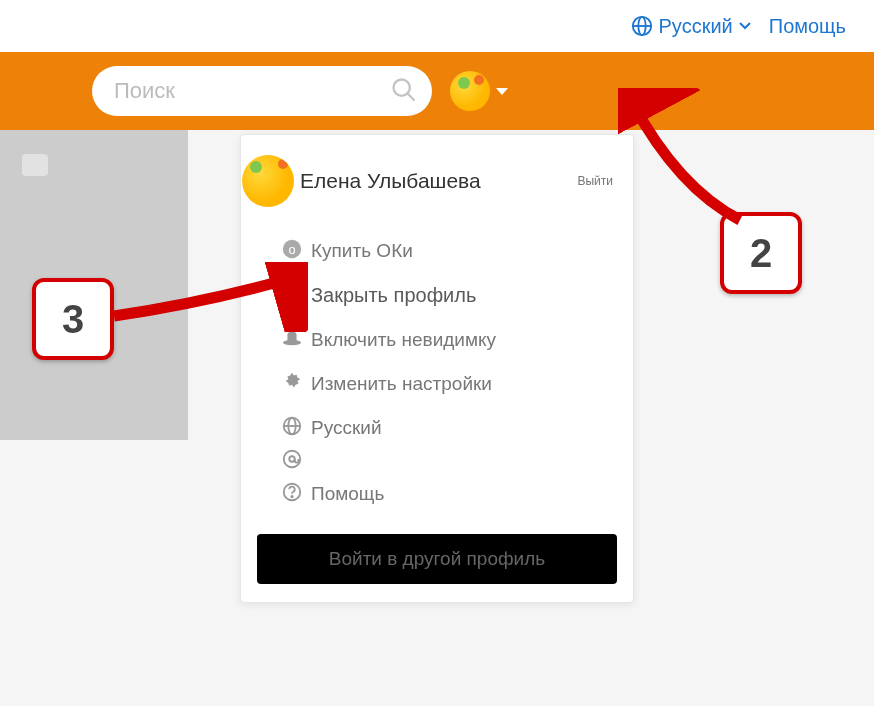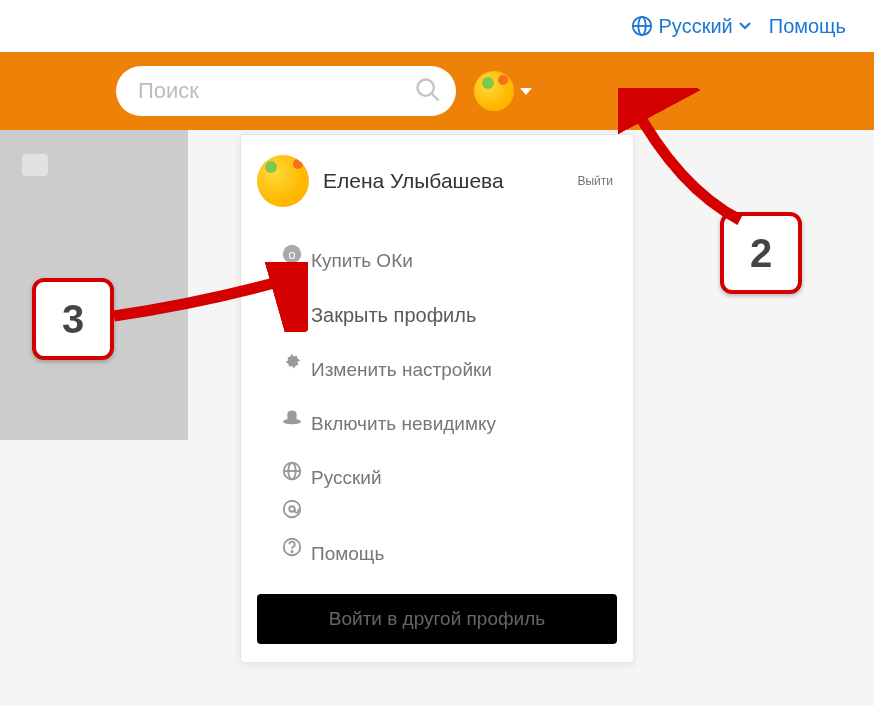--- a/index.html
+++ b/index.html
@@ -2,43 +2,43 @@
 <html><head>
 <meta charset="utf-8">
 <style>
 * { margin: 0; padding: 0; box-sizing: border-box; font-family: Arial, Helvetica, sans-serif; }
 body { width: 874px; height: 706px; background: #f5f5f5; overflow: hidden; position: relative; }
 
 .topbar { height: 52px; background: #fff; display: flex; justify-content: flex-end; align-items: center; padding-right: 28px; gap: 18px; }
 .lang-area { display: flex; align-items: center; gap: 6px; color: #1c76d2; font-size: 20px; cursor: pointer; }
 .help-link { color: #1c76d2; font-size: 20px; cursor: pointer; }
 
-.orange-bar { height: 78px; background: #ee8208; display: flex; align-items: center; padding-left: 116px; gap: 18px; }
+.orange-bar { height: 78px; background: #ee8208; display: flex; align-items: center; padding-left: 92px; gap: 18px; }
 .search-wrap { position: relative; width: 340px; height: 50px; background: #fff; border-radius: 25px; display: flex; align-items: center; padding: 0 50px 0 22px; }
 .search-wrap input { border: none; outline: none; width: 100%; font-size: 22px; background: transparent; }
 .search-wrap input::placeholder { color: #bcbcbc; }
 .search-btn { position: absolute; right: 14px; top: 10px; color: #c4c4c4; cursor: pointer; }
 .avatar { width: 40px; height: 40px; border-radius: 50%; background: radial-gradient(circle at 35% 35%, #ffd93a 0%, #ffb700 60%); position: relative; overflow: hidden; }
 .avatar::before, .avatar::after { content: ''; position: absolute; background: #7ec850; border-radius: 50%; }
 .avatar::before { width: 12px; height: 12px; top: 6px; left: 8px; }
 .avatar::after { width: 10px; height: 10px; top: 4px; right: 6px; background: #f36f21; }
 .avatar-dd { display: flex; align-items: center; gap: 6px; cursor: pointer; }
 .caret-down { width: 0; height: 0; border-left: 6px solid transparent; border-right: 6px solid transparent; border-top: 7px solid #fff; }
 
 .side-ph { position: absolute; top: 130px; left: 0; width: 188px; height: 310px; background: #ccc; }
 .side-ph::before { content:''; position:absolute; top:24px; left:22px; width:26px; height:22px; background:#e2e2e2; border-radius:4px; }
 
 .dropdown { position: absolute; top: 134px; left: 240px; width: 394px; background: #fff; border: 1px solid #e6e6e6; border-radius: 4px; box-shadow: 0 2px 8px rgba(0,0,0,0.08); padding-bottom: 18px; }
-.dd-head { display: flex; align-items: center; padding: 20px 20px 22px 16px; gap: 14px; }
+.dd-head { display: flex; align-items: center; padding: 20px 20px 22px 1px; gap: 6px; }
 .dd-head .avatar { width: 52px; height: 52px; }
 .dd-name { font-size: 21px; color: #333; flex: 1; }
 .dd-exit { font-size: 12px; color: #737373; cursor: pointer; }
 .dd-item { display: flex; align-items: center; gap: 14px; padding: 11px 16px 11px 70px; cursor: pointer; position: relative; }
 .dd-item .ic { position: absolute; left: 40px; top: 50%; transform: translateY(-50%); color: #999; }
-.dd-item span.lbl { font-size: 19px; color: #777; margin-top: 10px; }
+.dd-item span.lbl { font-size: 19px; color: #777; }
 .dd-item.highlight span.lbl { color: #595959; font-size: 20px; }
 .dd-footer { margin: 18px 16px 0; background: #000000; border-radius: 4px; text-align: center; padding: 14px 0; font-size: 19px; color: #666; cursor: pointer; }
 
 .callout { position: absolute; border: 4px solid #d40000; border-radius: 12px; background: #fff; display: flex; align-items: center; justify-content: center; font-size: 40px; font-weight: bold; color: #444; box-shadow: 0 2px 4px rgba(0,0,0,0.25); }
 .callout.c2 { width: 82px; height: 82px; left: 720px; top: 212px; }
 .callout.c3 { width: 82px; height: 82px; left: 32px; top: 278px; }
 
 svg.arrow { position: absolute; pointer-events: none; }
 </style>
 </head>
@@ -93,31 +93,31 @@
   </div>
   <div class="dd-item highlight">
     <span class="ic"><svg width="22" height="22" viewBox="0 0 24 24" fill="none" stroke="#d46a00" stroke-width="2">
           <rect x="6" y="11" width="12" height="9" rx="1"></rect>
           <path d="M8 11 V7 a4 4 0 0 1 8 0"></path>
         </svg></span>
     <span class="lbl">Закрыть профиль</span>
   </div>
   <div class="dd-item">
     <span class="ic"><svg width="22" height="22" viewBox="0 0 24 24" fill="#999">
+          <ellipse cx="12" cy="17" rx="10" ry="3"></ellipse>
+          <path d="M7 16 V9 Q7 5 12 5 Q17 5 17 9 V16 Z"></path>
+        </svg></span>
+    <span class="lbl">Включить невидимку</span>
+  </div>
+  <div class="dd-item">
+    <span class="ic"><svg width="22" height="22" viewBox="0 0 24 24" fill="#999">
           <circle cx="12" cy="12" r="3" fill="#fff"></circle>
           <path d="M12 2l2 3 3-1 1 3 3 2-3 2 1 3-3 1-2 3-2-3-3 1-1-3-3-2 3-2-1-3 3-1z"></path>
         </svg></span>
     <span class="lbl">Изменить настройки</span>
-  </div>
-  <div class="dd-item">
-    <span class="ic"><svg width="22" height="22" viewBox="0 0 24 24" fill="#999">
-          <ellipse cx="12" cy="17" rx="10" ry="3"></ellipse>
-          <path d="M7 16 V9 Q7 5 12 5 Q17 5 17 9 V16 Z"></path>
-        </svg></span>
-    <span class="lbl">Включить невидимку</span>
   </div>
   <div class="dd-item">
     <span class="ic"><svg width="22" height="22" viewBox="0 0 24 24" fill="none" stroke="#999" stroke-width="2">
           <circle cx="12" cy="12" r="9"></circle>
           <ellipse cx="12" cy="12" rx="4" ry="9"></ellipse>
           <line x1="3" y1="12" x2="21" y2="12"></line>
         </svg></span>
     <span class="lbl">Русский</span>
   </div>
   <div class="dd-item">

